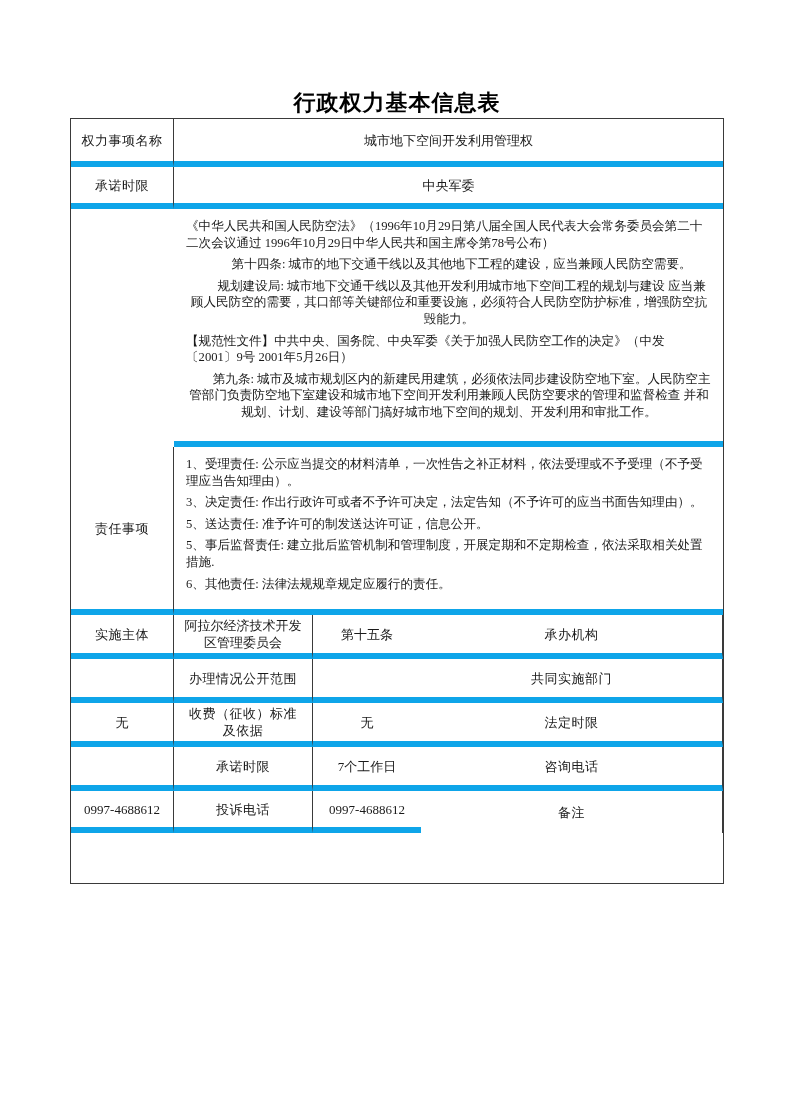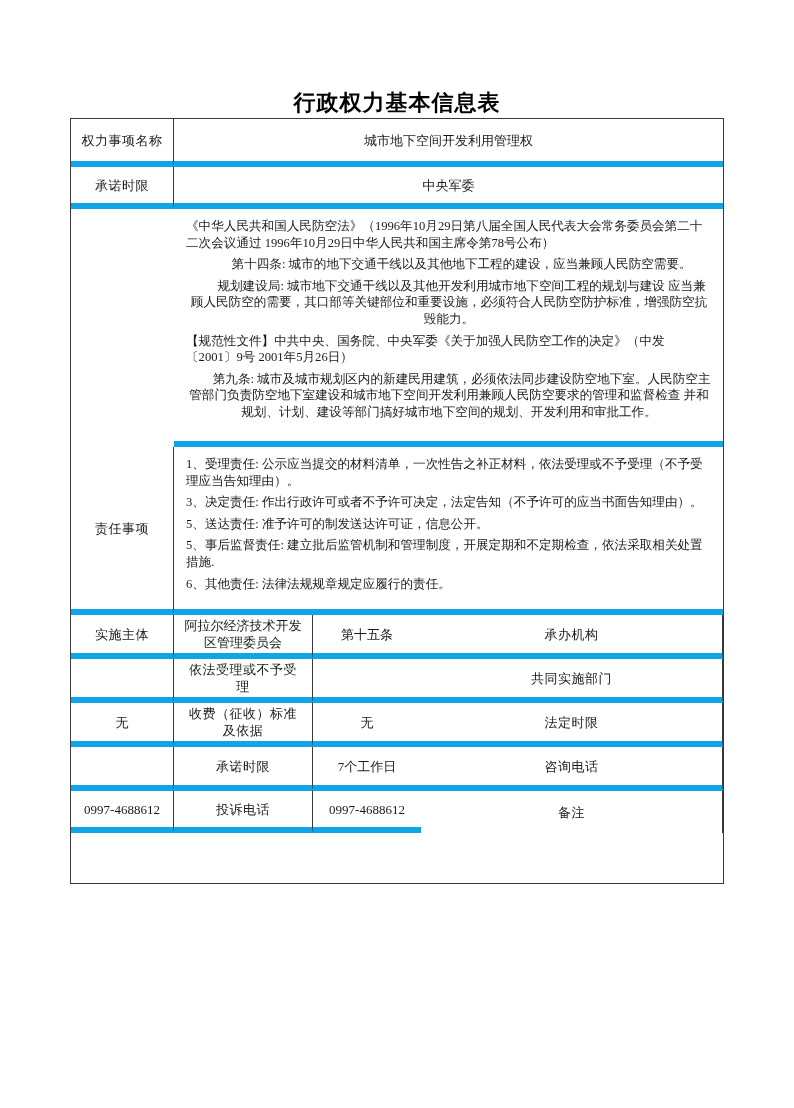--- a/index.html
+++ b/index.html
@@ -72,21 +72,21 @@
       <p>5、事后监督责任: 建立批后监管机制和管理制度，开展定期和不定期检查，依法采取相关处置措施.</p>
       <p>6、其他责任: 法律法规规章规定应履行的责任。</p>
     </div>
 
     <div class="cell lab">实施主体</div>
     <div class="cell">阿拉尔经济技术开发区管理委员会</div>
     <div class="cell lastcol">第十五条</div>
 
     <div class="cell lab">承办机构</div>
     <div class="cell"></div>
-    <div class="cell lab narrow">依法受理或不予受理</div>
+    <div class="cell lab narrow">办理情况公开范围</div>
     <div class="cell lastcol"></div>
 
     <div class="cell lab">共同实施部门</div>
     <div class="cell">无</div>
     <div class="cell lab narrow">收费（征收）标准及依据</div>
     <div class="cell lastcol">无</div>
 
     <div class="cell lab">法定时限</div>
     <div class="cell"></div>
     <div class="cell lab narrow">承诺时限</div>

